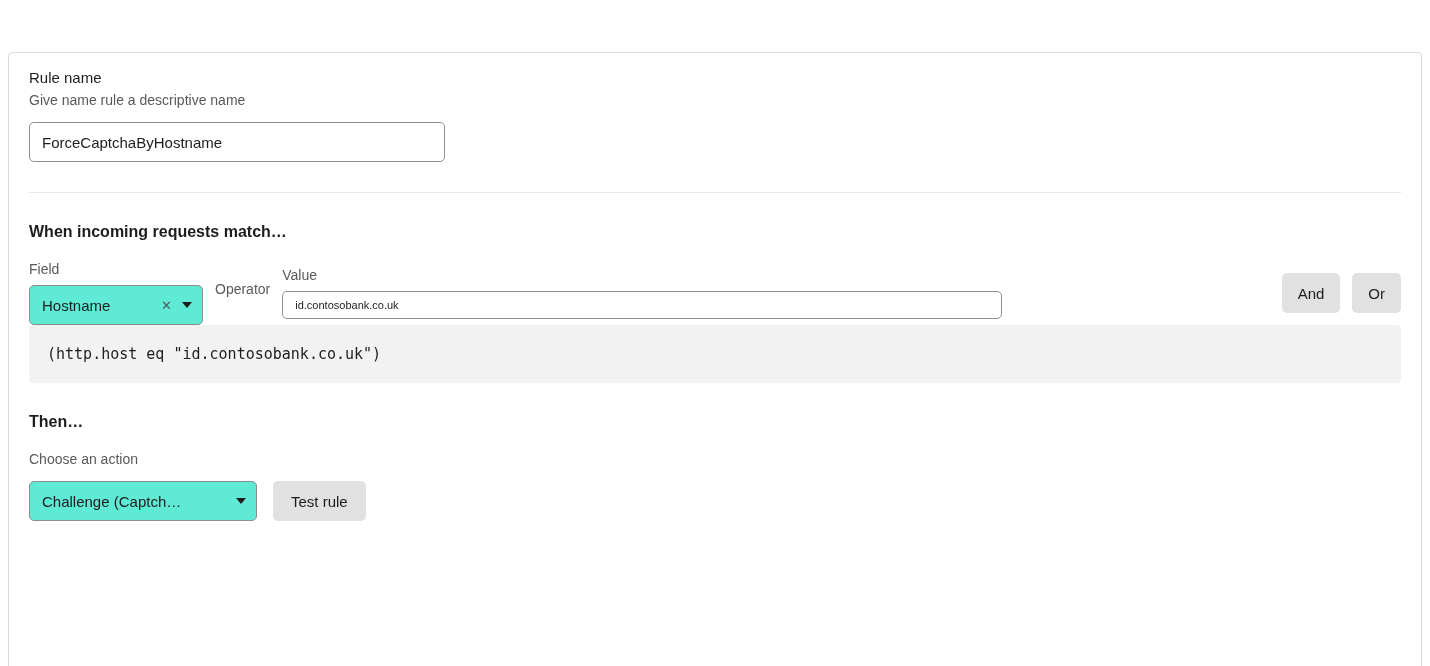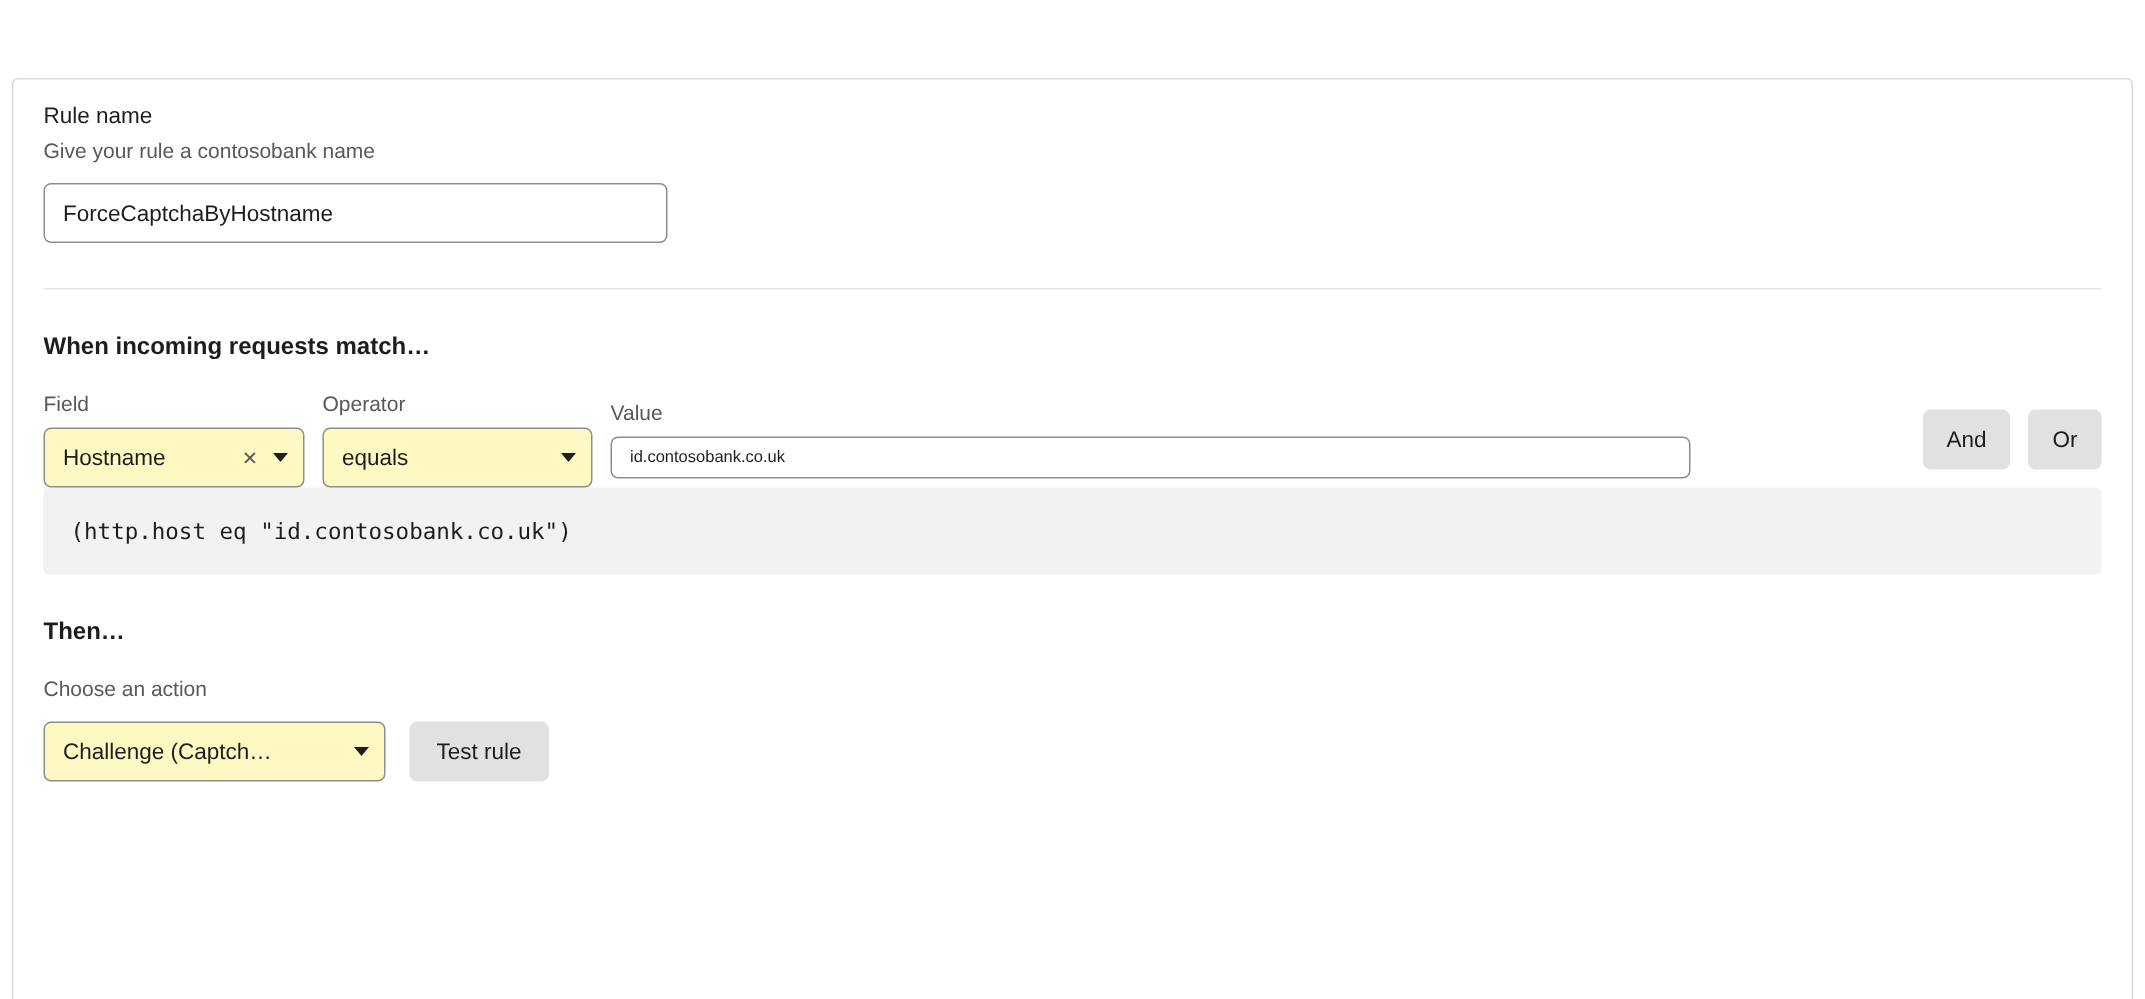--- a/index.html
+++ b/index.html
@@ -68,21 +68,21 @@
       color: #595959;
       margin-bottom: 8px;
     }
     .select-wrapper {
       position: relative;
       display: flex;
       align-items: center;
       height: 40px;
       border: 1px solid #8d8d8d;
       border-radius: 5px;
-      background: #fef9c3;
+      background: #5eead4;
       padding: 0 10px 0 12px;
       cursor: pointer;
     }
     .select-field { width: 174px; }
     .select-operator { width: 180px; }
     .select-action { width: 228px; }
     .select-text {
       flex: 1;
       font-size: 15px;
       color: #1d1d1d;
@@ -167,21 +167,21 @@
       align-items: flex-end;
     }
   </style>
 </head>
 <body>
 
 <div class="container">
 
   <div>
     <div class="section-label">Rule name</div>
-    <div class="section-description">Give your rule a contosobank name</div>
+    <div class="section-description">Give name rule a descriptive name</div>
     <input type="text" class="text-input" value="ForceCaptchaByHostname" style="">
   </div>
 
   <hr class="divider">
 
   <div>
     <div class="section-heading">When incoming requests match…</div>
 
     <div class="filter-row">
 
@@ -189,24 +189,20 @@
         <div class="filter-label">Field</div>
         <div class="select-wrapper select-field">
           <span class="select-text">Hostname</span>
           <span class="select-clear">✕</span>
           <span class="select-caret"></span>
         </div>
       </div>
 
       <div class="filter-col">
         <div class="filter-label">Operator</div>
-        <div class="select-wrapper select-operator">
-          <span class="select-text">equals</span>
-          <span class="select-caret"></span>
-        </div>
       </div>
 
       <div class="filter-col value-input-wrap">
         <div class="filter-label">Value</div>
         <input type="text" class="value-input" value="id.contosobank.co.uk" style="">
       </div>
 
       <button class="btn btn-sm">And</button>
       <button class="btn btn-sm">Or</button>
 

